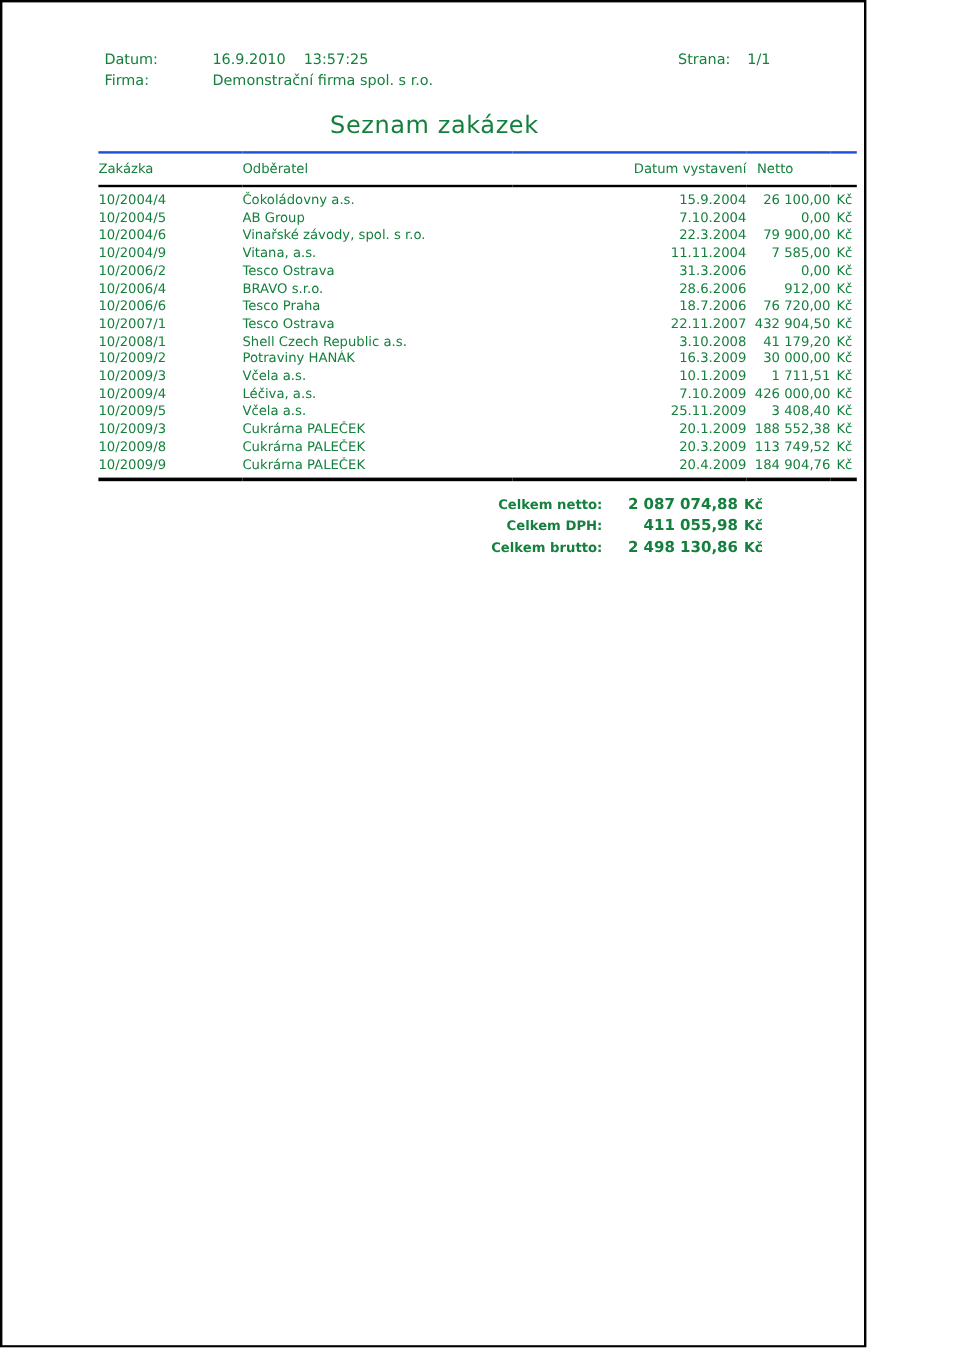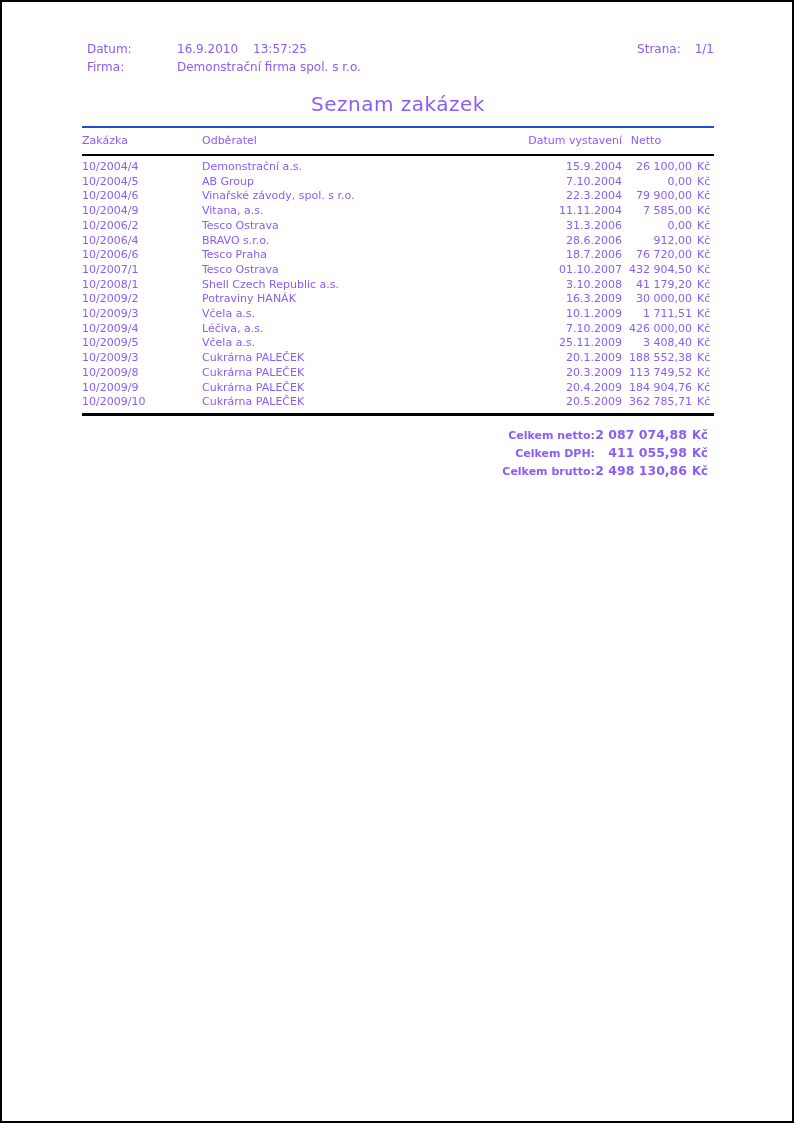--- a/index.html
+++ b/index.html
@@ -1,26 +1,26 @@
 <!DOCTYPE html>
 <html><head>
 <meta charset="utf-8">
 <style>
   html, body {
     margin: 0;
     padding: 0;
     background: #ffffff;
   }
   .page {
-    width: 794px;
+    width: 722px;
     height: 1123px;
     box-sizing: border-box;
     border: 2px solid #000000;
     background: #ffffff;
-    color: #8b5cf6;
+    color: #15803d;
     font-family: "DejaVu Sans", "Liberation Sans", sans-serif;
     padding: 38px 78px 0 80px;
     overflow: hidden;
   }
   
   .header {
     display: flex;
     justify-content: space-between;
     align-items: flex-start;
     font-size: 12px;
@@ -84,20 +84,21 @@
   .total-label {
     font-weight: bold;
     font-size: 11px;
     text-align: right;
   }
   .total-value {
     font-weight: bold;
     font-size: 12.5px;
     width: 92px;
     text-align: right;
+    margin-left: 21px;
   }
   .total-currency {
     font-weight: bold;
     font-size: 11.5px;
     width: 22px;
     padding-left: 5px;
   }
 </style>
 </head>
 <body>
@@ -133,21 +134,21 @@
         <th class="c1">Zakázka</th>
         <th class="c2">Odběratel</th>
         <th class="c3">Datum vystavení</th>
         <th class="c4">Netto</th>
         <th class="c5"></th>
       </tr>
     </thead>
     <tbody>
         <tr>
           <td class="c1">10/2004/4</td>
-          <td class="c2">Demonstrační a.s.</td>
+          <td class="c2">Čokoládovny a.s.</td>
           <td class="c3">15.9.2004</td>
           <td class="c4">26 100,00</td>
           <td class="c5">Kč</td>
         </tr>
         <tr>
           <td class="c1">10/2004/5</td>
           <td class="c2">AB Group</td>
           <td class="c3">7.10.2004</td>
           <td class="c4">0,00</td>
           <td class="c5">Kč</td>
@@ -183,21 +184,21 @@
         <tr>
           <td class="c1">10/2006/6</td>
           <td class="c2">Tesco Praha</td>
           <td class="c3">18.7.2006</td>
           <td class="c4">76 720,00</td>
           <td class="c5">Kč</td>
         </tr>
         <tr>
           <td class="c1">10/2007/1</td>
           <td class="c2">Tesco Ostrava</td>
-          <td class="c3">01.10.2007</td>
+          <td class="c3">22.11.2007</td>
           <td class="c4">432 904,50</td>
           <td class="c5">Kč</td>
         </tr>
         <tr>
           <td class="c1">10/2008/1</td>
           <td class="c2">Shell Czech Republic a.s.</td>
           <td class="c3">3.10.2008</td>
           <td class="c4">41 179,20</td>
           <td class="c5">Kč</td>
         </tr>
@@ -241,27 +242,20 @@
           <td class="c2">Cukrárna PALEČEK</td>
           <td class="c3">20.3.2009</td>
           <td class="c4">113 749,52</td>
           <td class="c5">Kč</td>
         </tr>
         <tr>
           <td class="c1">10/2009/9</td>
           <td class="c2">Cukrárna PALEČEK</td>
           <td class="c3">20.4.2009</td>
           <td class="c4">184 904,76</td>
-          <td class="c5">Kč</td>
-        </tr>
-        <tr>
-          <td class="c1">10/2009/10</td>
-          <td class="c2">Cukrárna PALEČEK</td>
-          <td class="c3">20.5.2009</td>
-          <td class="c4">362 785,71</td>
           <td class="c5">Kč</td>
         </tr>
       </tbody>
   </table>
 
   <div class="totals">
       <div class="total-row">
         <span class="total-label">Celkem netto:</span>
         <span class="total-value">2 087 074,88</span>
         <span class="total-currency">Kč</span>

